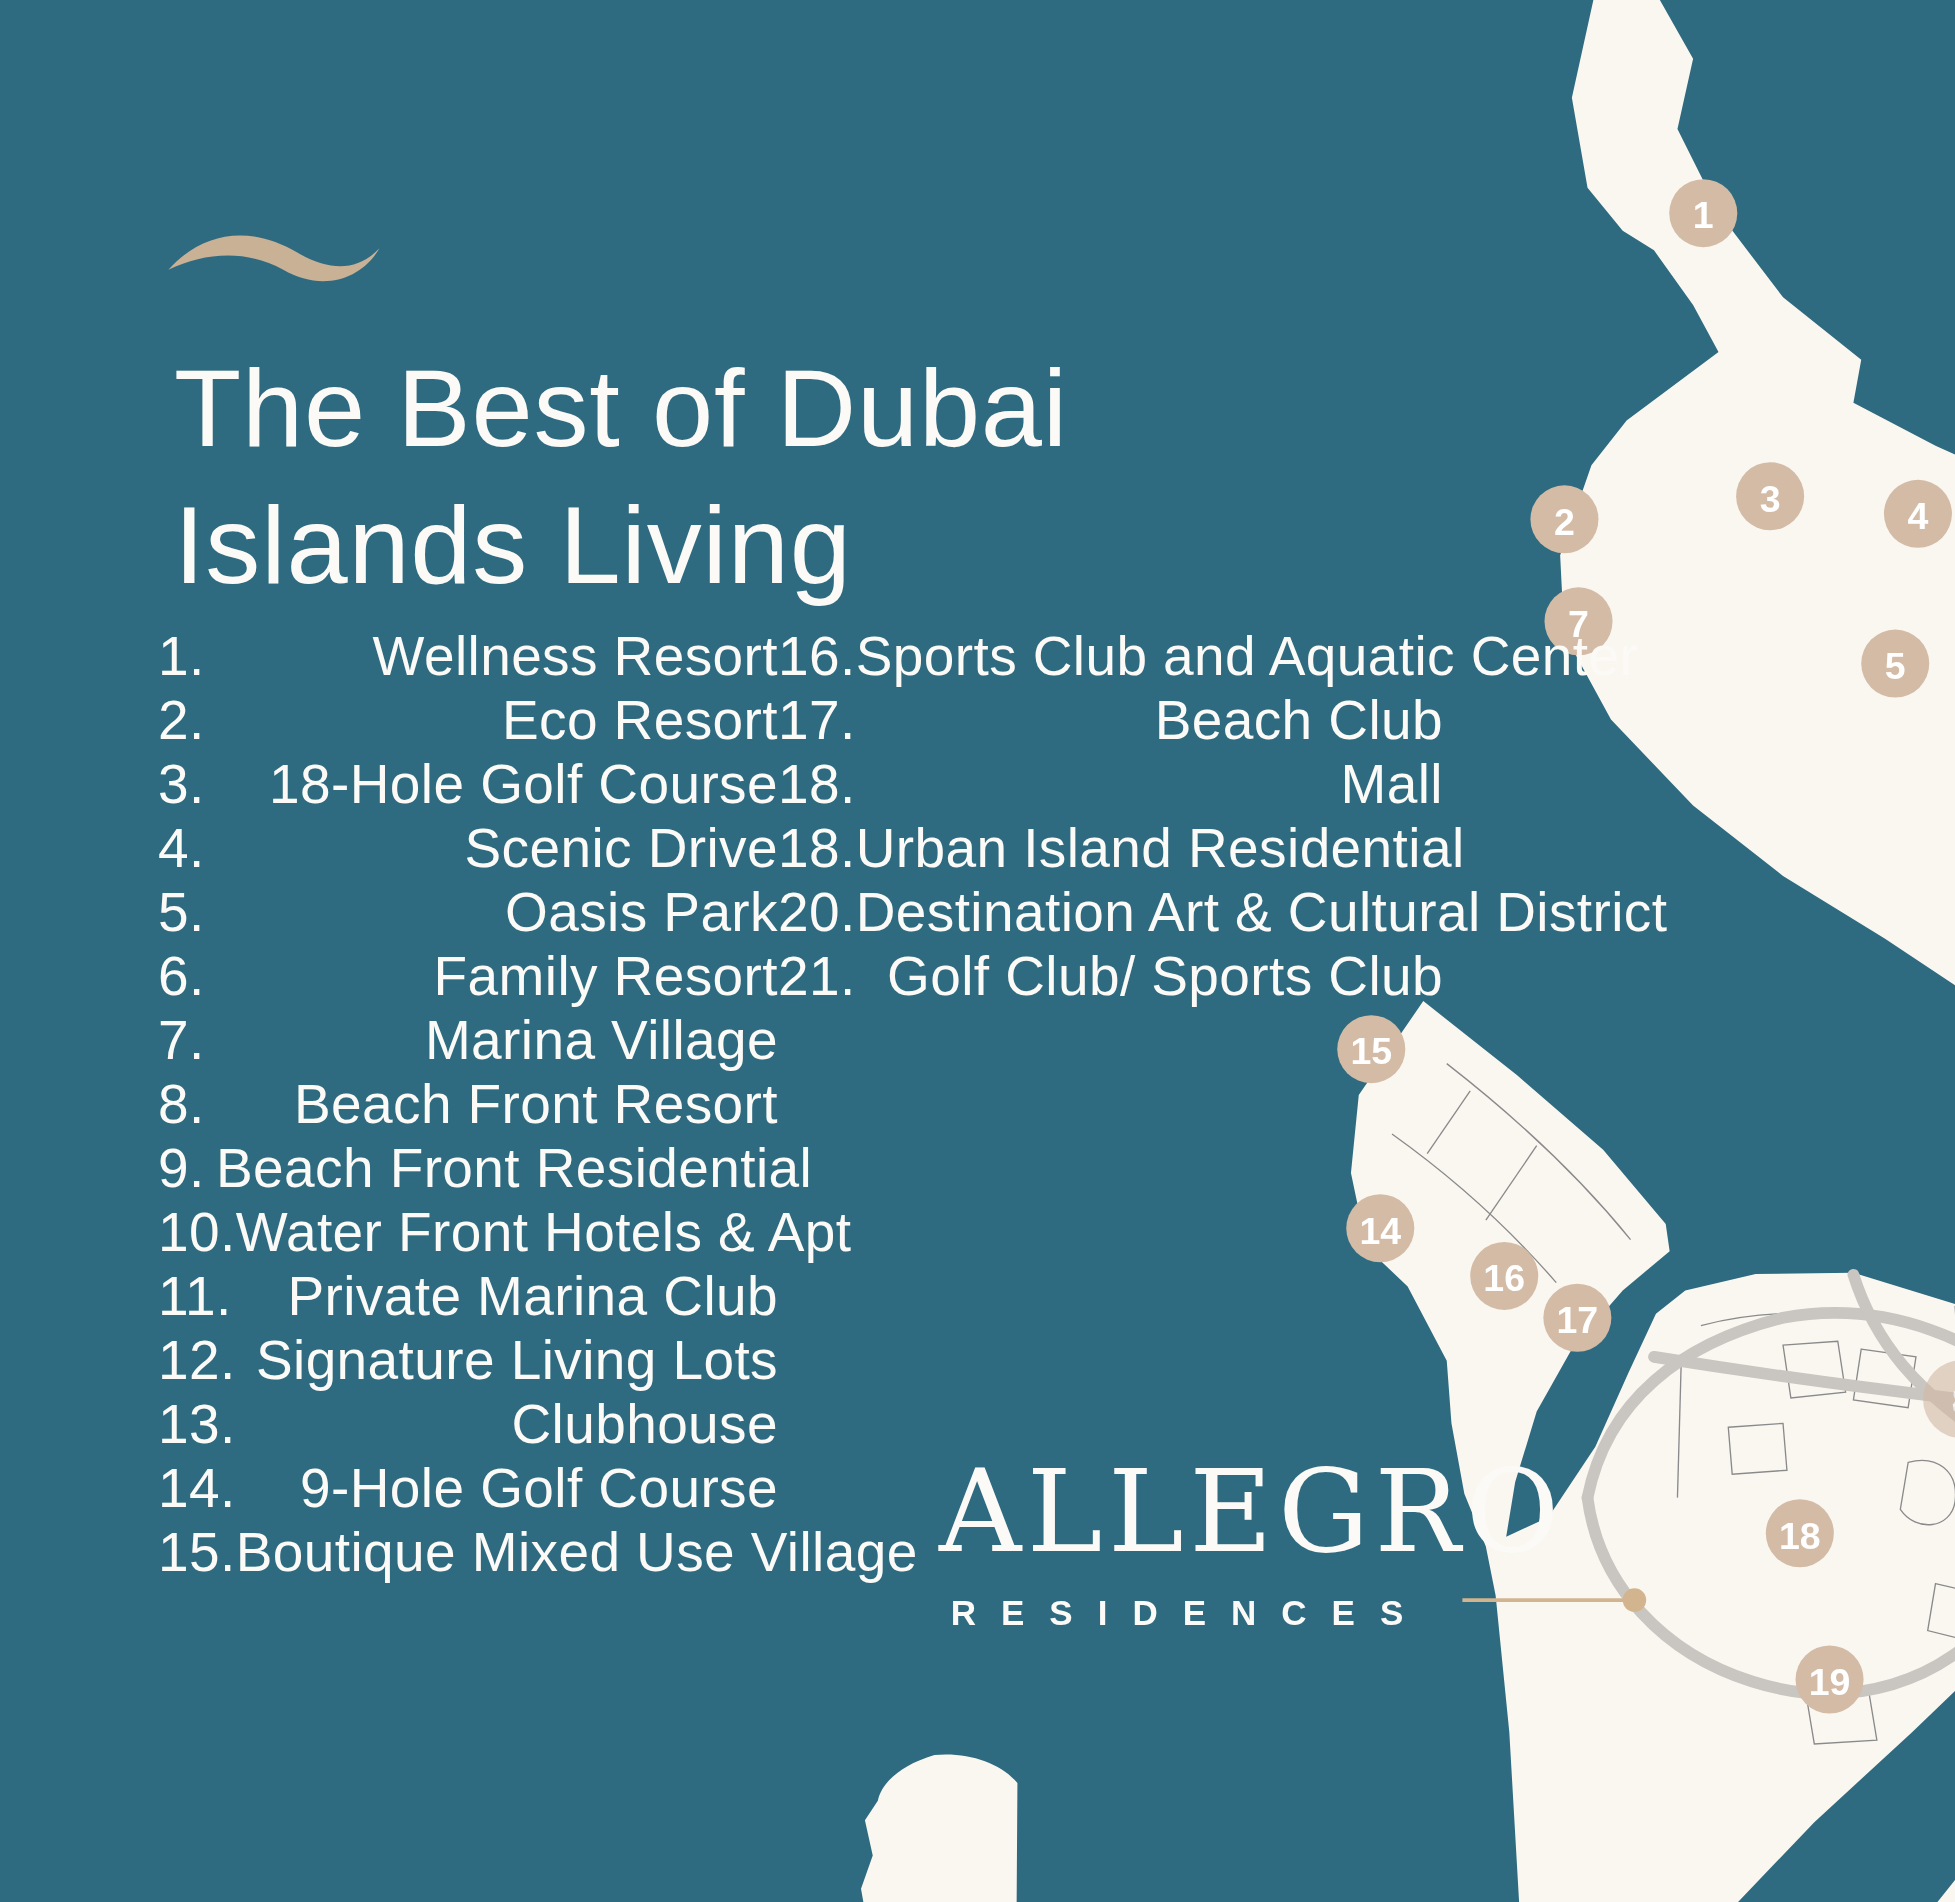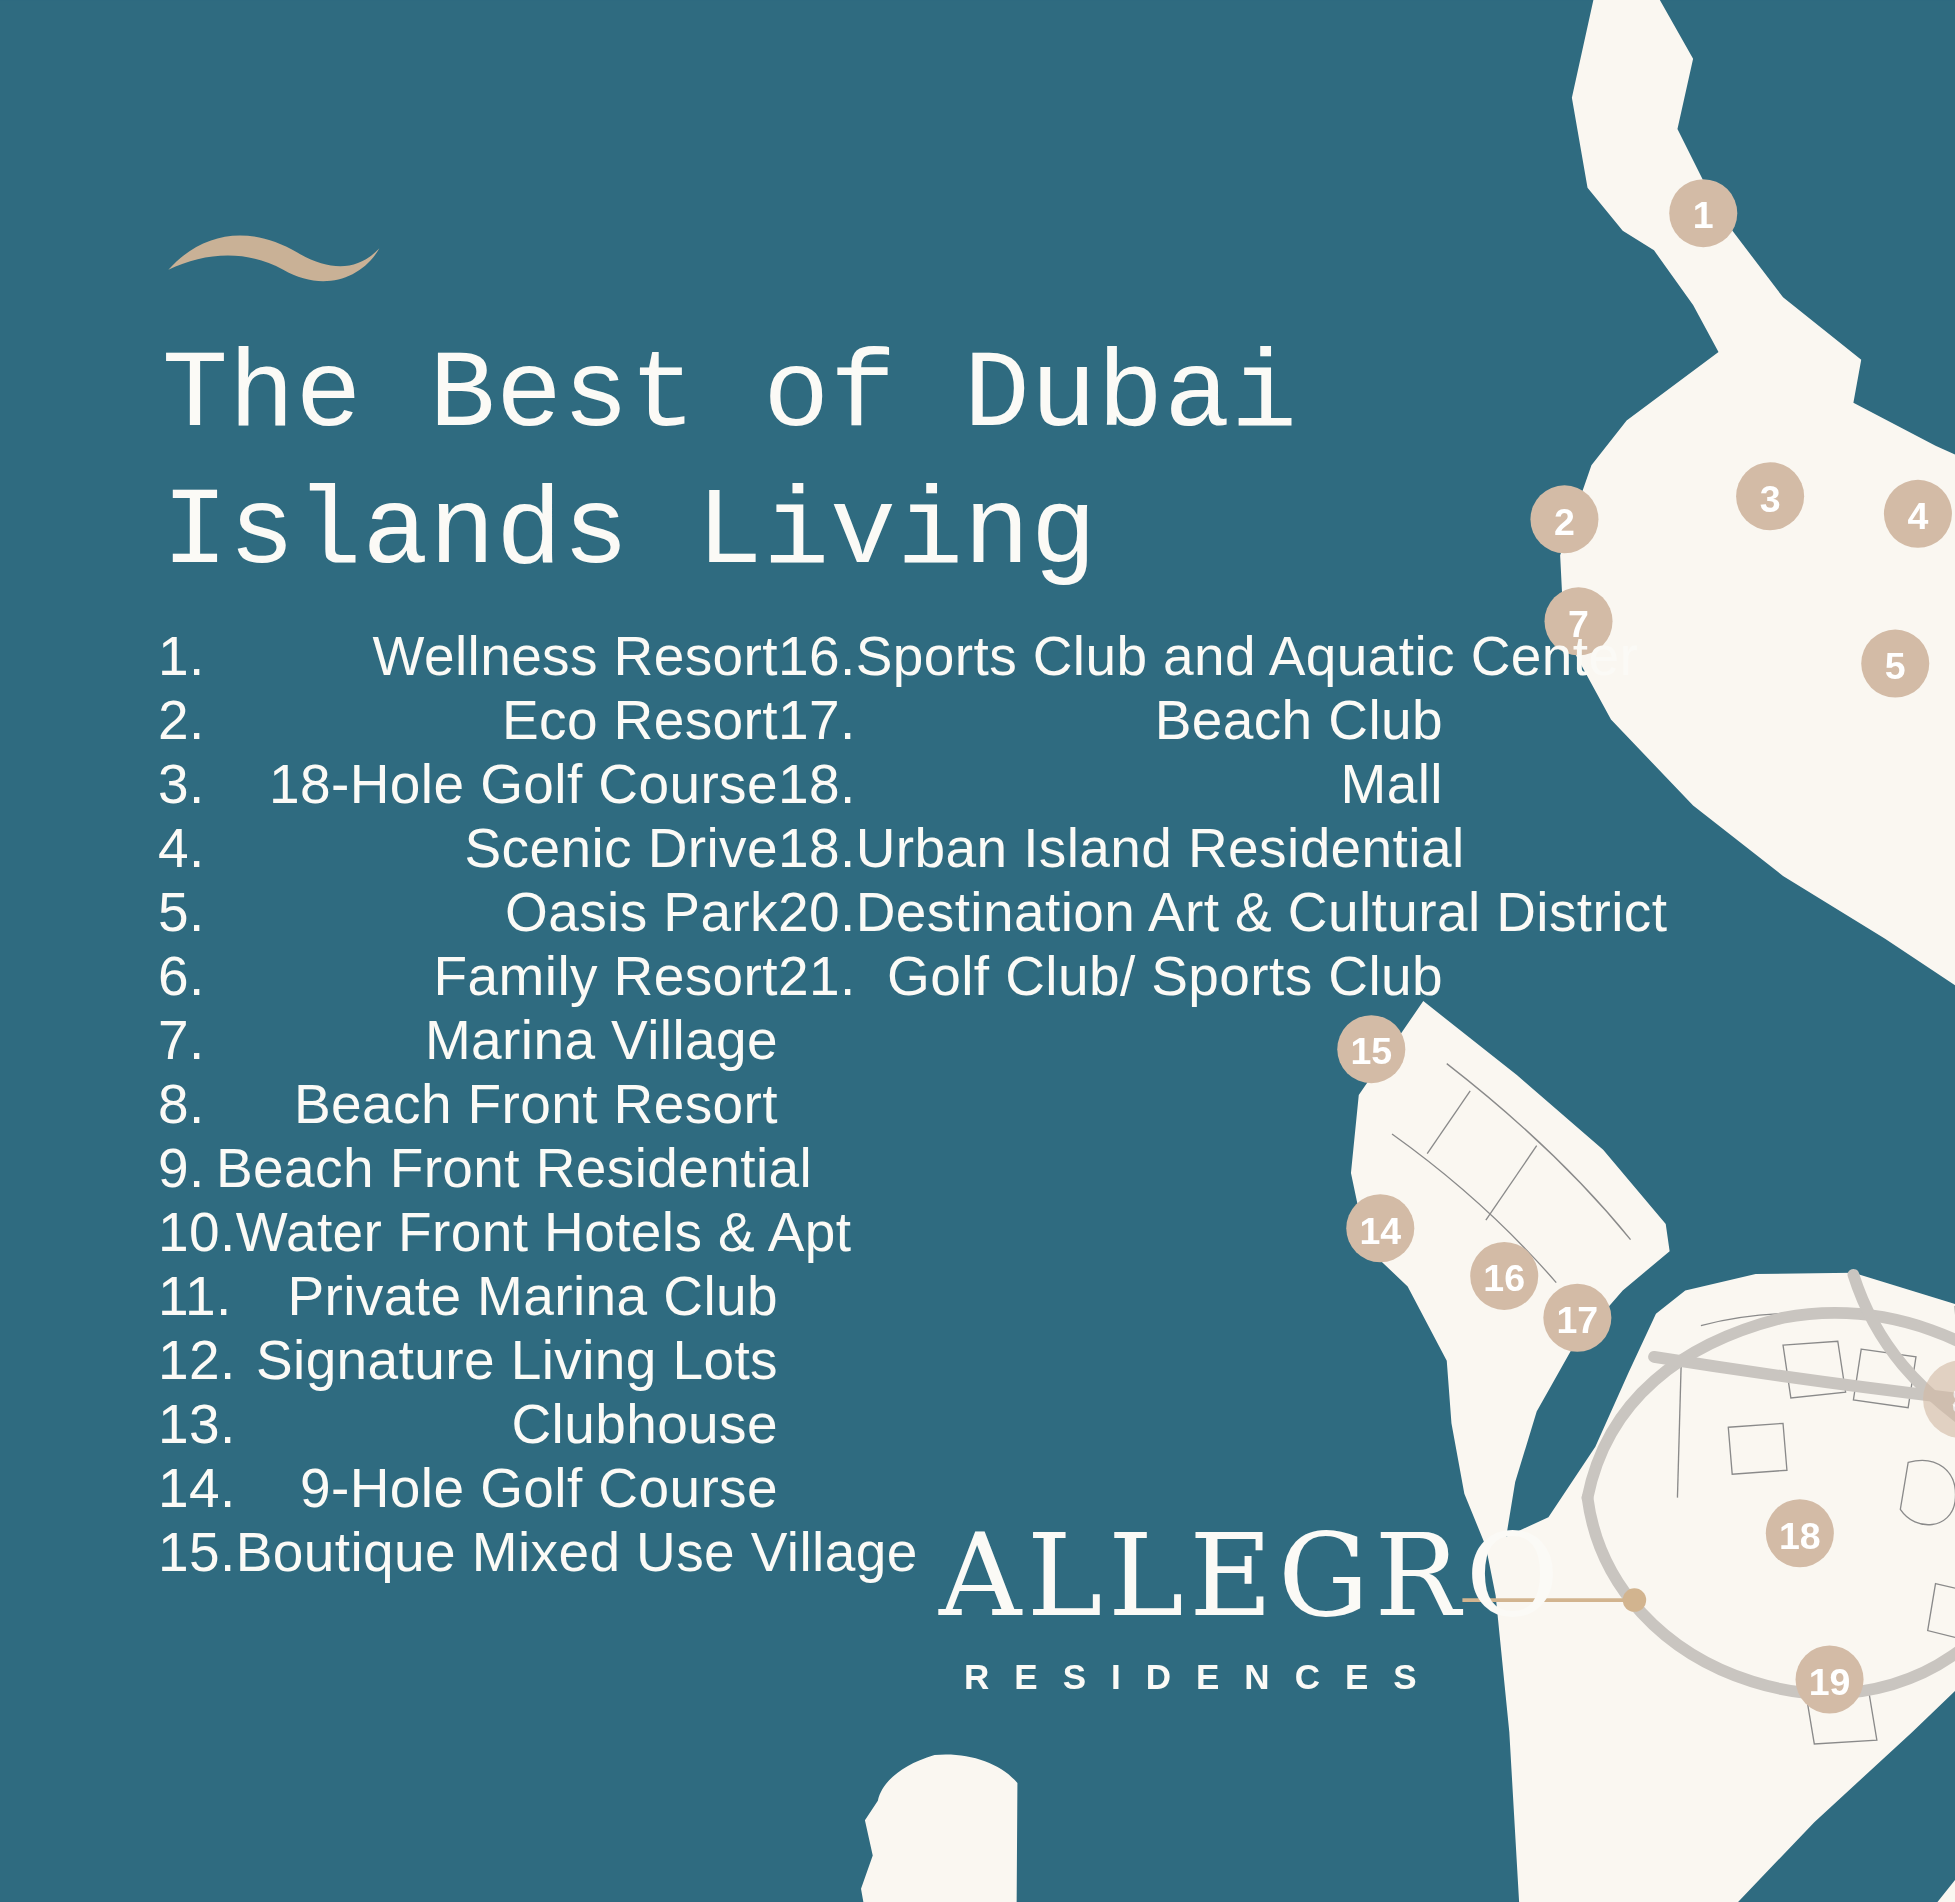--- a/index.html
+++ b/index.html
@@ -8,34 +8,34 @@
     width:2759px;height:1902px;
     overflow:hidden;
     background:var(--ocean,#2F6B80);
     font-family:"Liberation Sans", sans-serif;
   }
   #map-svg{position:absolute;left:0;top:0;width:100%;height:100%;display:block;}
 
   .left-panel{position:absolute;left:158px;top:225px;width:1330px;color:var(--text,#FBFAF6);}
   .swoosh{position:absolute;left:5.5px;top:0;width:219px;height:74px;}
   .page-title{
-    position:absolute;left:0;top:98px;margin:4px;
-    font-family:Liberation Mono, monospace;
+    position:absolute;left:0;top:98px;margin:16px;
+    font-family:Liberation Sans, sans-serif;
     font-weight:400;font-size:110px;line-height:137px;letter-spacing:0.8px;
     color:var(--text,#FBFAF6);white-space:nowrap;
   }
   .legend{position:absolute;top:399px;left:0;display:flex;}
   .legend-col{display:flex;flex-direction:column;}
   .legend-col.col1{width:620px;}
   .legend-col.col2{width:665px;}
   .legend-item{display:flex;align-items:baseline;height:64px;font-size:55px;line-height:64px;font-weight:400;letter-spacing:0.4px;}
   .legend-num{flex:0 0 58px;}
   .legend-label{flex:1;white-space:nowrap;text-align:right;}
 
-  .logo{position:absolute;left:939px;top:1517px;width:516px;text-align:center;color:var(--text,#FBFAF6);}
+  .logo{position:absolute;left:939px;top:1453px;width:516px;color:var(--text,#FBFAF6);}
   .logo-name{
     font-family:"DejaVu Serif","Liberation Serif",serif;
     font-size:114px;line-height:117px;font-weight:400;letter-spacing:5.5px;white-space:nowrap;
   }
   .logo-subtitle{
     margin-top:23px;font-size:35px;letter-spacing:25px;font-weight:700;
     white-space:nowrap;padding-left:11.7px;
   }
 
   .marker-num{

